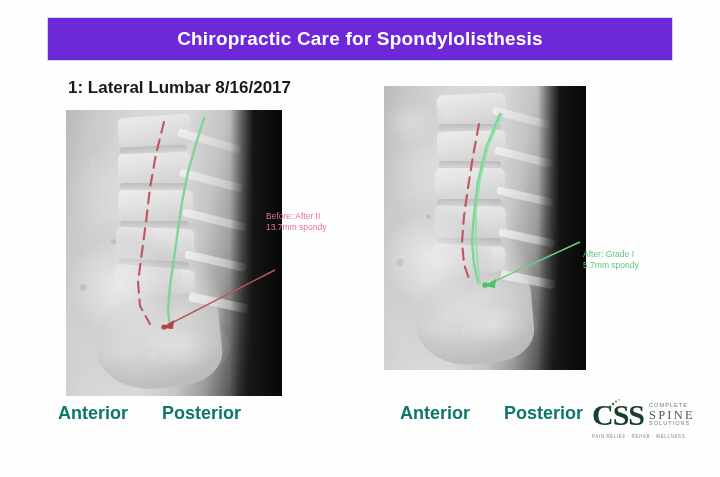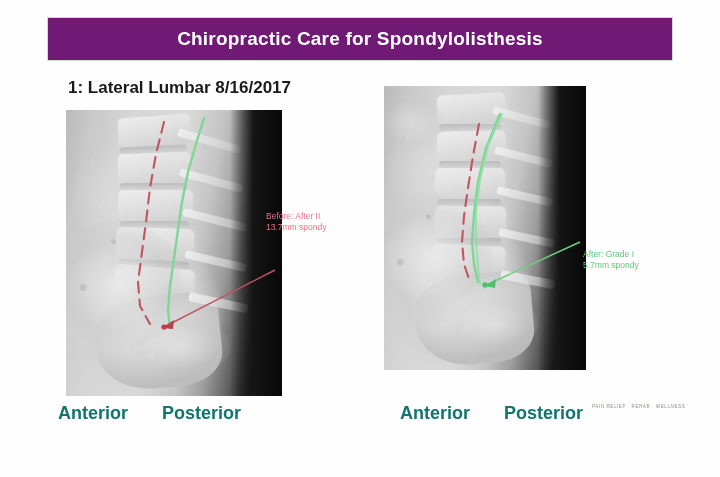--- a/index.html
+++ b/index.html
@@ -16,21 +16,21 @@
     background: #fefefe;
   }
 
   
   .title-banner {
     position: absolute;
     left: 48px;
     top: 18px;
     width: 624px;
     height: 42px;
-    background: #701a75;
+    background: #6d28d9;
     display: flex;
     align-items: center;
     justify-content: center;
     box-shadow: 0 0 0 1px #cfdcd3;
   }
   .title-banner .title-text {
     color: #ffffff;
     font-size: 19px;
     font-weight: bold;
     letter-spacing: 0.2px;
@@ -314,14 +314,30 @@
   <div>After: Grade I</div>
   <div>5.7mm spondy</div>
 </div>
 
 <div class="orient-row orient-right">
   <span class="ant">Anterior</span>
   <span>Posterior</span>
 </div>
 
 <div class="logo">
+  <div class="logo-main">
+    <div class="logo-css">
+      <span>CSS</span>
+      <svg class="logo-spark" viewBox="0 0 16 12">
+        <circle cx="3" cy="9" r="1.5" fill="#2f5d3c"></circle>
+        <circle cx="6" cy="6" r="1.3" fill="#3d6f49"></circle>
+        <circle cx="9" cy="3.5" r="1.1" fill="#5a8a63"></circle>
+        <circle cx="12" cy="1.8" r="0.9" fill="#7fa585"></circle>
+      </svg>
+    </div>
+    <div class="logo-words">
+      <div class="logo-complete">COMPLETE</div>
+      <div class="logo-spine">SPINE</div>
+      <div class="logo-solutions">SOLUTIONS</div>
+    </div>
+  </div>
   <div class="logo-tagline">PAIN RELIEF  ·  REHAB  ·  WELLNESS</div>
 </div>
 
 </body></html>

